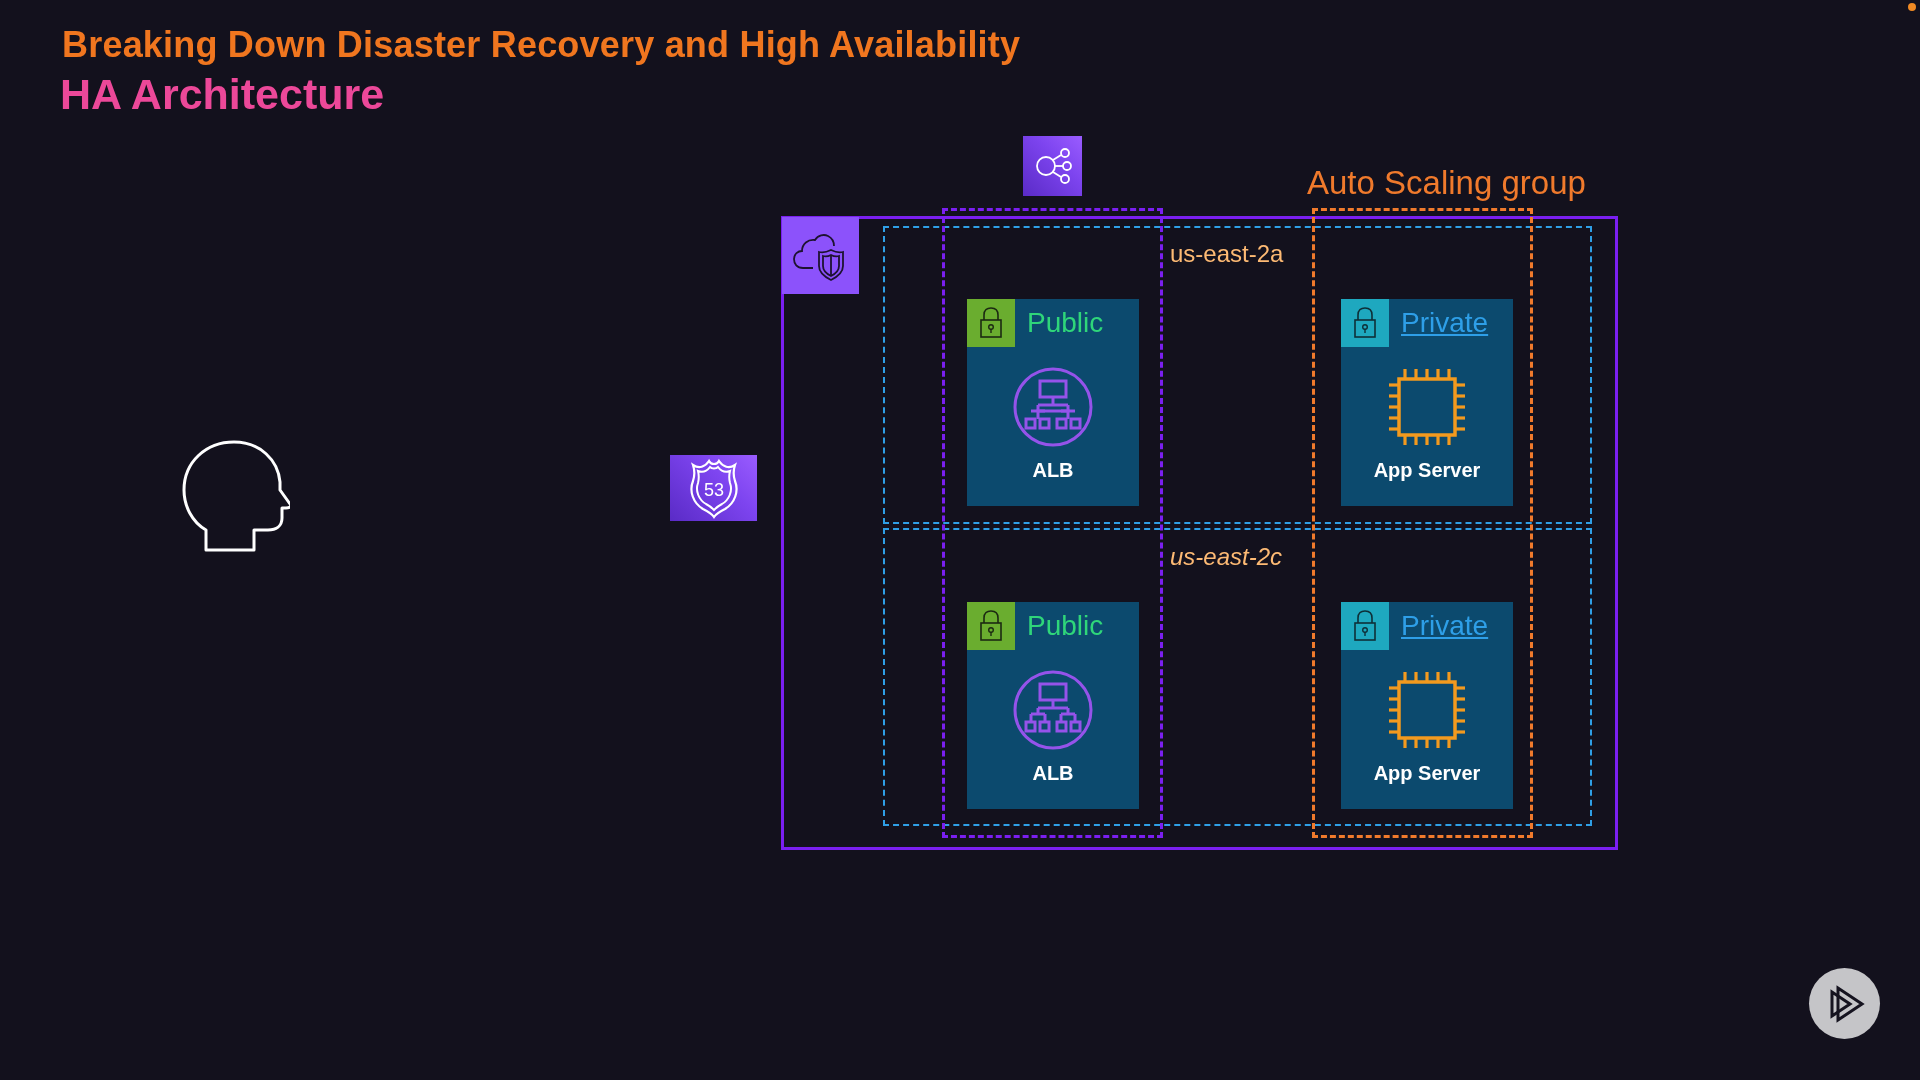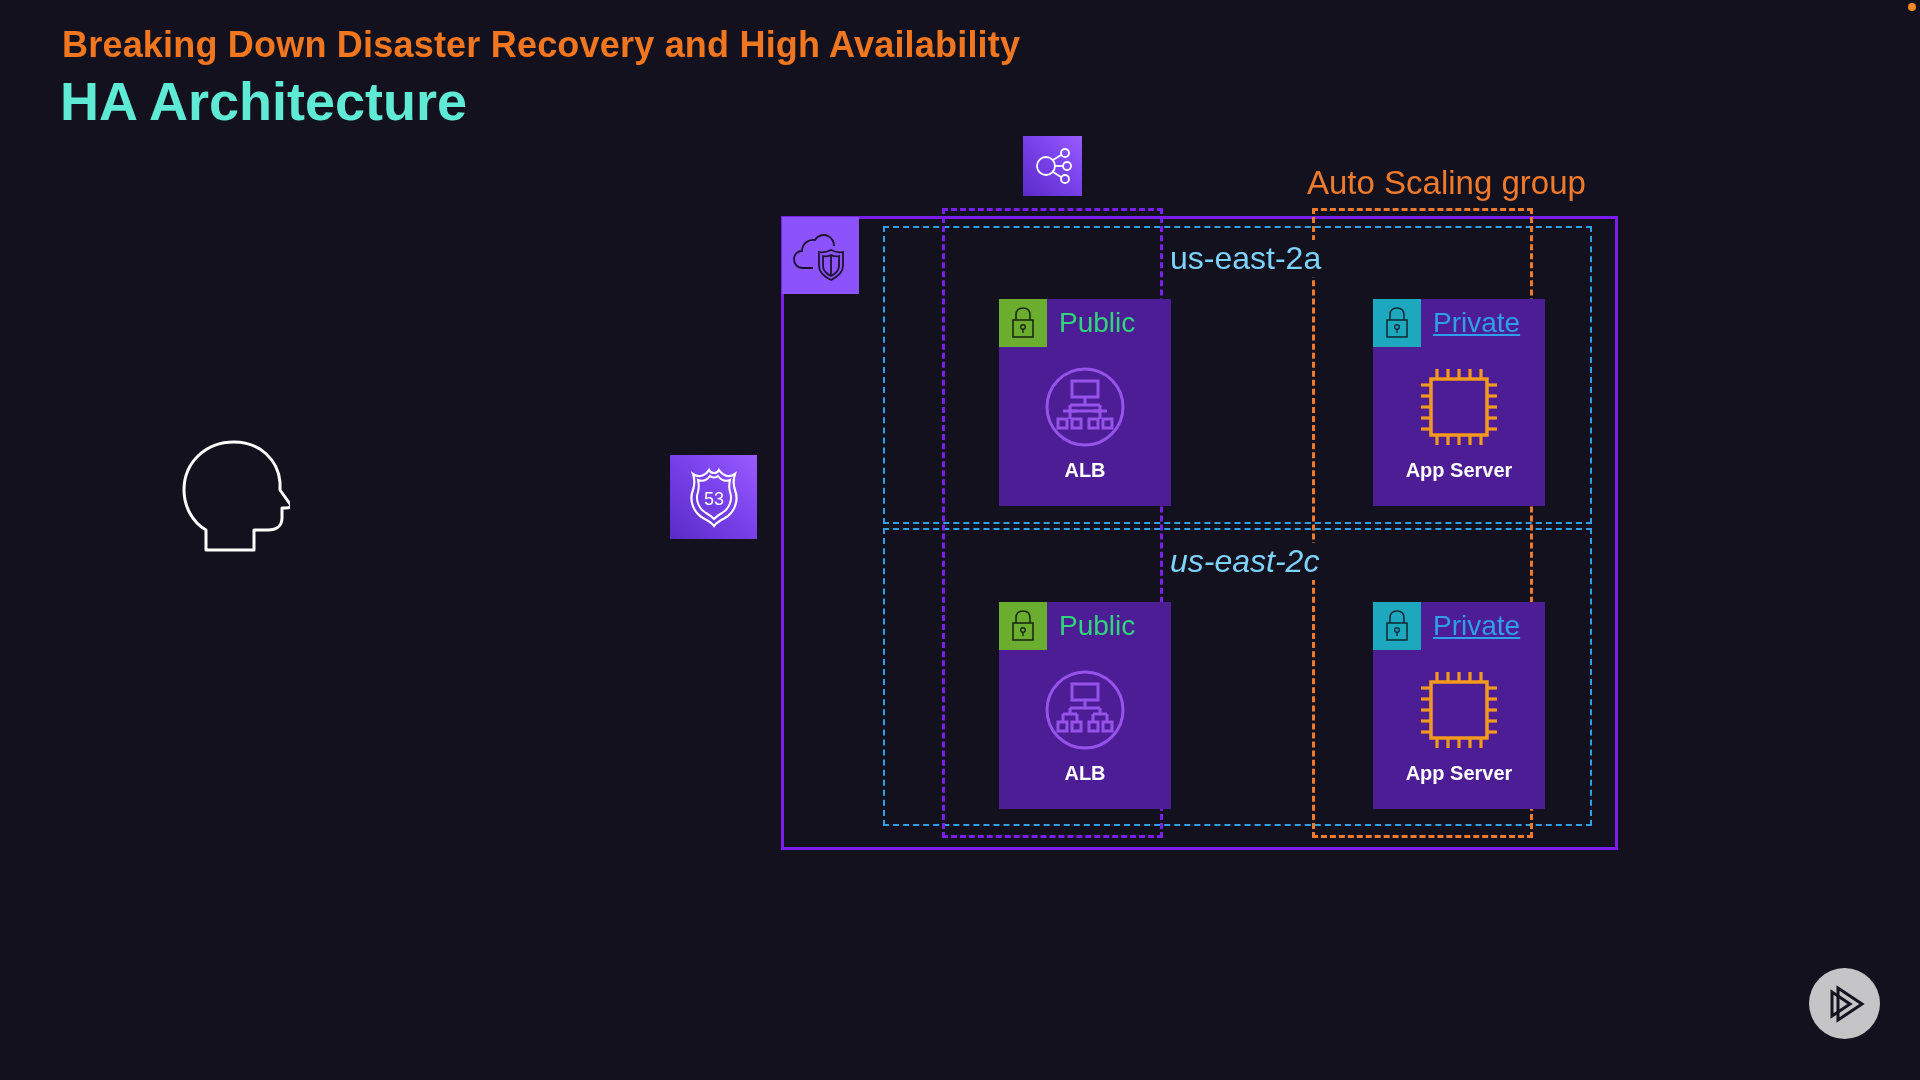--- a/index.html
+++ b/index.html
@@ -7,21 +7,21 @@
     width:1920px; height:1080px; overflow:hidden; position:relative;
     background:#13111d;
     font-family:"Liberation Sans", "DejaVu Sans", sans-serif;
   }
   .abs { position:absolute; }
   .subtitle {
     left:62px; top:24px; font-size:36px; font-weight:bold; color:#f0761f;
     white-space:nowrap; letter-spacing:0.2px;
   }
   .title {
-    left:60px; top:70px; font-size:54px; font-weight:bold; color:#5eead4;
+    left:60px; top:70px; font-size:43px; font-weight:bold; color:#ec4899;
     white-space:nowrap;
   }
   .icon-tile {
     background:linear-gradient(45deg,#5a2bc6 0%,#7d44ef 60%,#9a5cff 100%);
     display:flex; align-items:center; justify-content:center;
   }
   .vpc-border {
     left:781px; top:216px; width:831px; height:628px;
     border:3px solid #7a1ff0;
   }
@@ -39,28 +39,28 @@
     border:3px dashed #7a1ff0; box-sizing:border-box;
   }
   .asg-col {
     left:1312px; top:208px; width:221px; height:630px;
     border:3px dashed #f07a2c; box-sizing:border-box;
   }
   .asg-label {
     left:1307px; top:164px; font-size:33px; color:#f07a2c; white-space:nowrap;
   }
   .az-label {
-    font-size:32px; color:#7dd3fc; white-space:nowrap; background:#13111d;
+    font-size:24px; color:#fdba74; white-space:nowrap; background:#13111d;
     padding:0 2px;
     text-align:center;
   }
   .az-label-1 { left:1168px; top:240px; }
   .az-label-2 { left:1168px; top:543px;font-style:italic; }
   .card {
-    width:172px; height:207px; background:#4c1d95;margin-left:32px;
+    width:172px; height:207px; background:#0c4a6e;
   }
   .card .lock {
     position:absolute; left:0; top:0; width:48px; height:48px;
     display:flex; align-items:center; justify-content:center;
   }
   .card .tag {
     position:absolute; left:60px; top:8px; font-size:28px; white-space:nowrap;
   }
   .card .svc-icon {
     position:absolute; left:44px; top:66px; width:84px; height:84px;
@@ -71,21 +71,21 @@
   }
   .pub .lock { background:#6aad2f; }
   .pub .tag { color:#2fd67a; }
   .priv .lock { background:#1ea8bf; }
   .priv .tag { color:#2e9fe8;text-decoration:underline; }
   .c1 { left:967px; top:299px; }
   .c2 { left:1341px; top:299px; }
   .c3 { left:967px; top:602px; }
   .c4 { left:1341px; top:602px; }
   .elb-tile { left:1023px; top:136px; width:59px; height:60px; }
-  .r53-tile { left:670px; top:455px; width:87px; height:84px; }
+  .r53-tile { left:670px; top:455px; width:87px; height:66px; }
   .head { left:180px; top:438px; width:110px; height:120px; }
   .brand {
     left:1809px; top:968px; width:71px; height:71px; border-radius:50%;
     background:#c5c5c8; display:flex; align-items:center; justify-content:center;
   }
   .dot {
     left:1908px; top:3px; width:8px; height:8px; border-radius:50%; background:#f08a24;
   }
 </style>
 </head>

